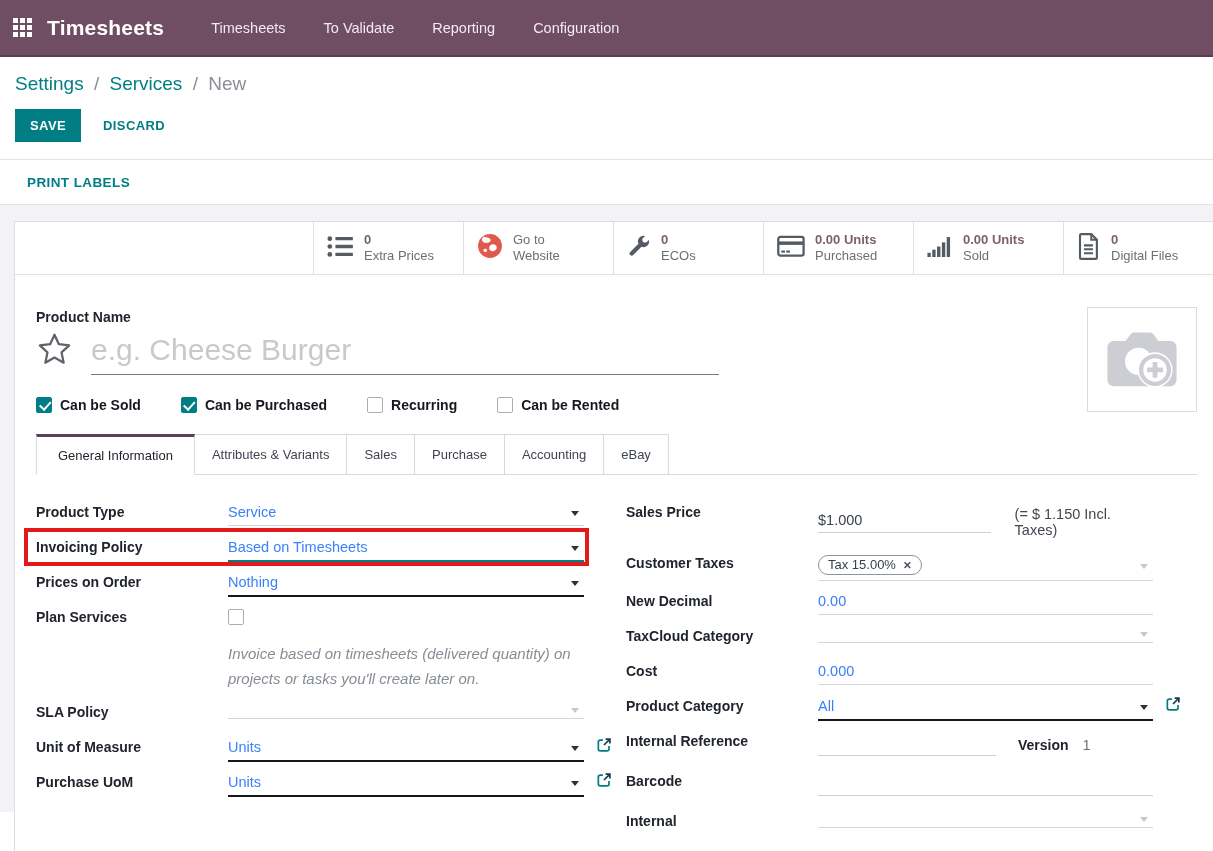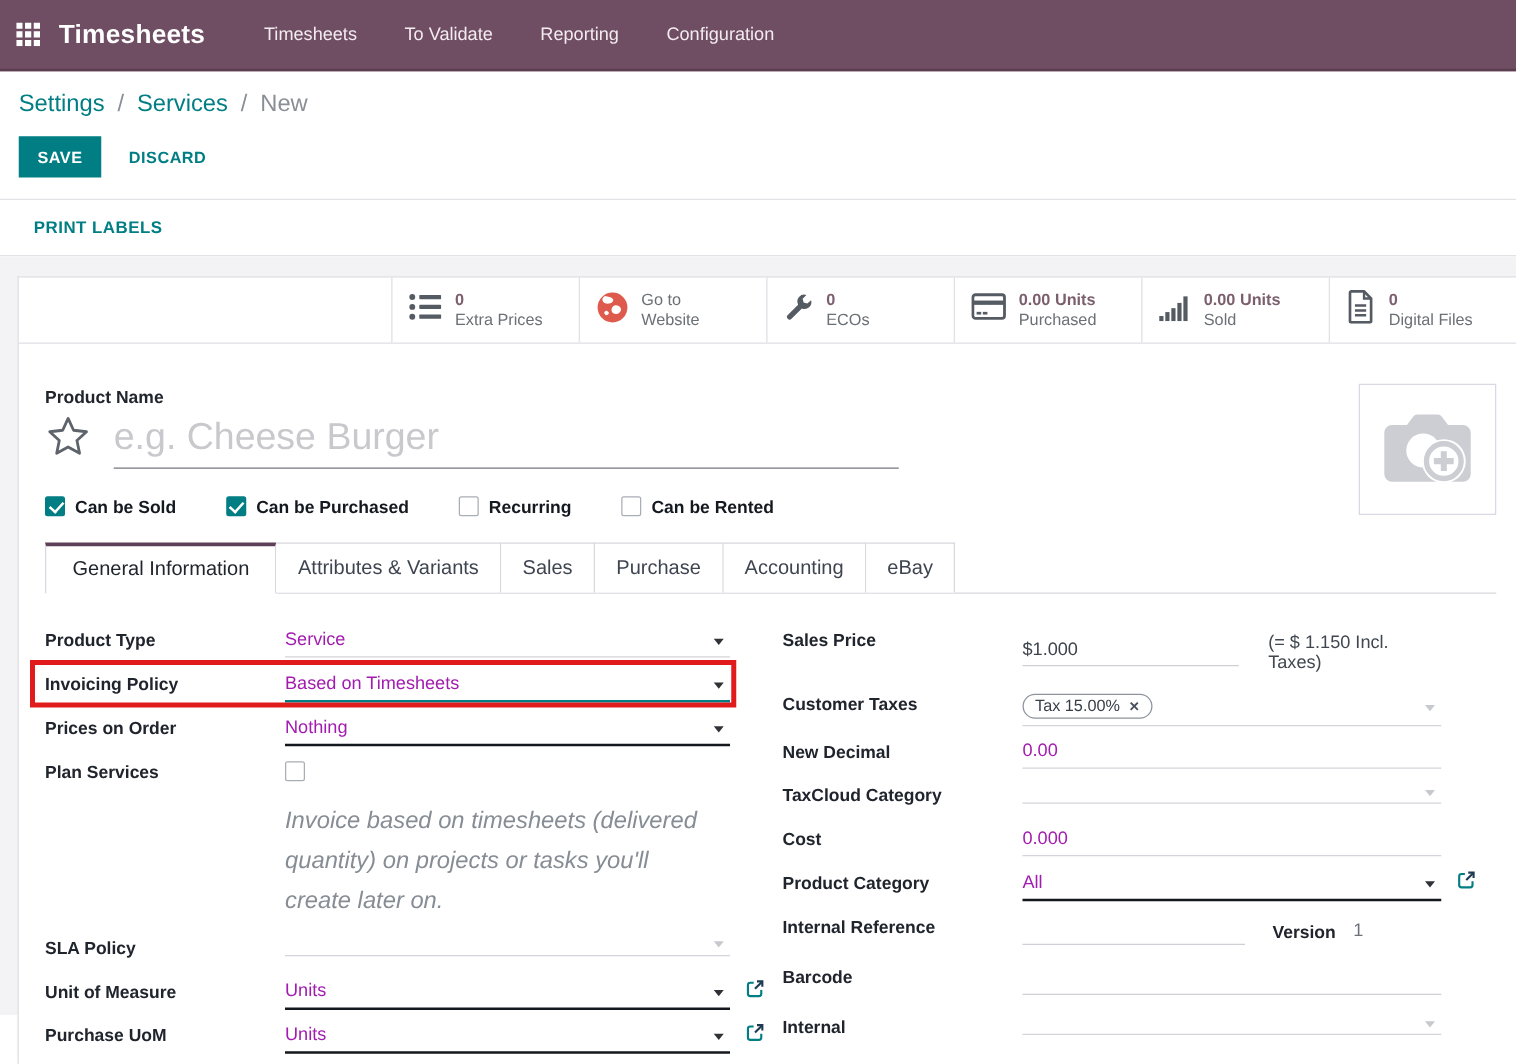--- a/index.html
+++ b/index.html
@@ -53,43 +53,43 @@
   .name-input::placeholder { color:#C9C9CD; }
   .cb-row { display:flex; gap:40px; margin-top:22px; align-items:center; }
   .cb-item { display:flex; gap:8px; align-items:center; cursor:pointer; }
   .cb { width:16px; height:16px; border:1px solid #A9AEB6; border-radius:2px; position:relative; background:#fff; }
   .cb.checked { background:#017E84; border-color:#017E84; }
   .cb.checked::after { content:""; position:absolute; left:4.5px; top:1px; width:4.5px; height:8.5px;
     border:solid #fff; border-width:0 2px 2px 0; transform:rotate(42deg); }
   .cb-label { font-size:14px; font-weight:700; color:#14181F; }
   
   .tabs { display:flex; margin-top:21px; border-bottom:1px solid #D8D8DE; }
-  .tab { height:40px; display:flex; align-items:center; padding:0 17px; font-size:16px; color:#3F4550;
+  .tab { height:40px; display:flex; align-items:center; padding:0 17px; font-size:13px; color:#3F4550;
     border-top:1px solid #D8D8DE; border-right:1px solid #D8D8DE; cursor:pointer; background:#fff; }
   .tab.active { border-top:3px solid #5E4158; border-left:1px solid #D8D8DE; margin-bottom:-1px;
     height:41px; padding:0 21px; border-bottom:1px solid #fff; color:#21262E; }
   
   .fields { display:grid; grid-template-columns:548px 1fr; column-gap:42px; margin-top:26px; padding-right:44px; }
   .field-row { display:flex; margin-bottom:9px; min-height:26px; align-items:flex-start; }
   .f-label { width:192px; flex:none; font-size:14px; font-weight:700; color:#20252D; padding-top:3px; }
   .f-widget { flex:1; position:relative; padding:3px 0 5px; border-bottom:1px solid #D4D4DA;
     display:flex; align-items:center; min-height:18px; cursor:pointer; }
   .f-widget.ub-dark { border-bottom:2px solid #14171C; }
   .f-widget.ub-teal { border-bottom:2px solid #017E84; }
   .f-widget.no-line { border-bottom:none; cursor:default; }
-  .f-value { font-size:14.5px; color:#a21caf; }
+  .f-value { font-size:14.5px; color:#3b82f6; }
   .caret { position:absolute; right:5px; top:50%; margin-top:-2px; width:0; height:0;
     border-left:4.5px solid transparent; border-right:4.5px solid transparent; border-top:5.5px solid #2F3338; }
   .caret.light { border-top-color:#C6CACF; }
   .ext-icon { position:absolute; right:-28px; top:1px; cursor:pointer; display:flex; }
   .line-input { border:none; border-bottom:1px solid #CFCFD6; outline:none; font:inherit; font-size:14.5px;
     color:#3C424B; background:transparent; padding:2px 0 4px; width:100%; }
   .inline-input { width:178px; }
   .suffix { margin-left:24px; color:#40474F; font-size:14.5px; padding-top:2px; }
-  .helper { margin-left:192px; width:348px; font-style:italic; color:#878D95; font-size:19px;
+  .helper { margin-left:192px; width:348px; font-style:italic; color:#878D95; font-size:15px;
     line-height:1.68; margin-top:2px; margin-bottom:10px; }
   .tag-pill { border:1px solid #8D939C; border-radius:11px; padding:1px 9px 2px; font-size:13px;
     color:#383F48; display:inline-flex; gap:7px; align-items:center; background:#fff; }
   .tag-remove { cursor:pointer; }
   .tag-remove::before { content:"\2715"; font-size:10.5px; color:#4A505A; font-weight:bold; }
   .version-label { font-size:14px; font-weight:700; color:#20252D; margin-left:22px; white-space:nowrap; }
   .version-value { font-size:14.5px; color:#6D727A; margin-left:14px; }
   .invoicing-row { position:relative; }
   .red-box { position:absolute; z-index:3; left:-12px; top:-8px; width:calc(100% + 17px);
     height:calc(100% + 12px); border:4px solid #E11B1B; pointer-events:none; }

